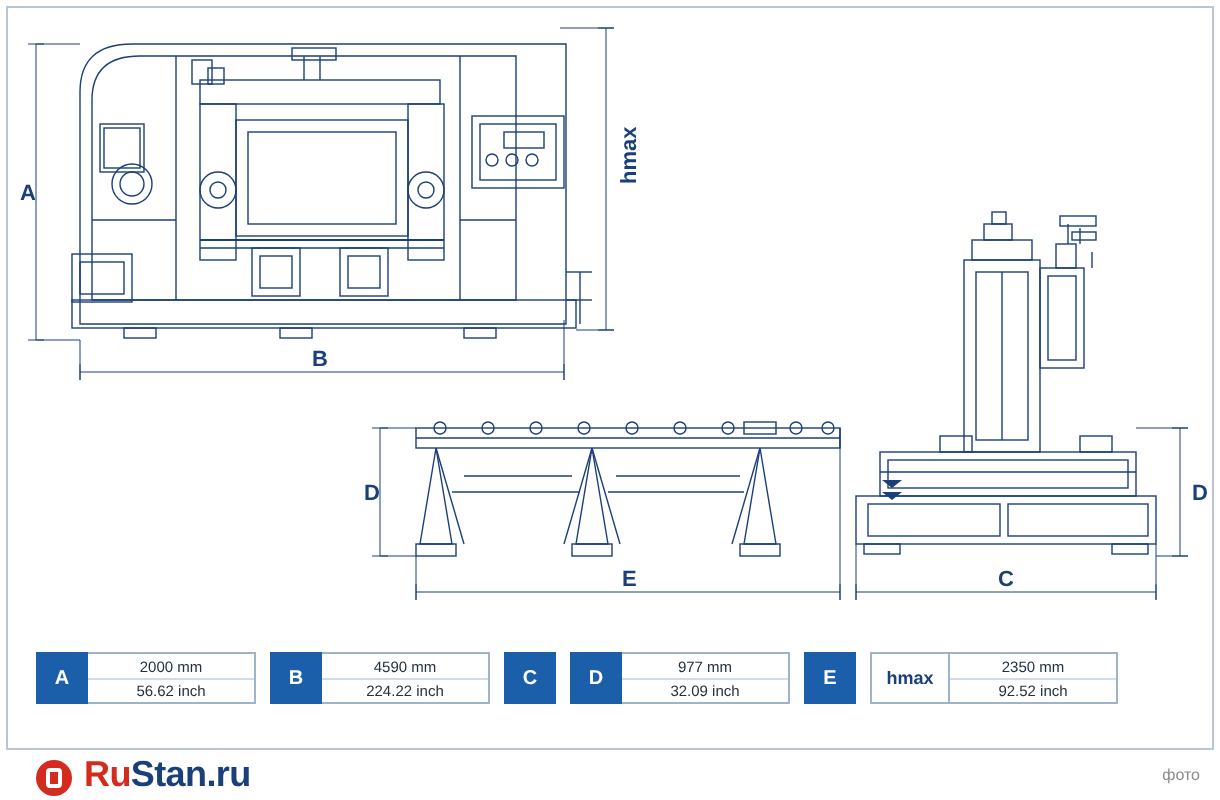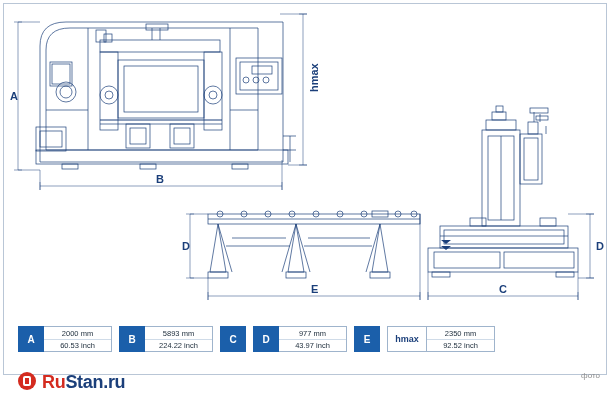--- a/index.html
+++ b/index.html
@@ -27,44 +27,44 @@
   }
   .dimcell{display:flex;align-items:stretch;height:26px;}
   .dimletter{
     width:26px;background:#1b5faa;color:#fff;
     display:flex;align-items:center;justify-content:center;
     font-size:10px;font-weight:bold;
     border:1px solid #1b5faa;box-sizing:border-box;
   }
   .dimletter.wide{width:40px;font-size:9px;}
   .dimvals{
-    width:68px;border:1px solid #9fb4cc;border-left:none;box-sizing:border-box;
+    width:84px;border:1px solid #9fb4cc;border-left:none;box-sizing:border-box;
     display:flex;flex-direction:column;justify-content:center;
     background:#fff;
   }
   .dimvals span{
     display:block;text-align:center;font-size:7.5px;color:#22313f;line-height:11px;
   }
   .dimvals .mm{border-bottom:1px solid #cfdbe8;}
   
   .footer{
-    position:absolute;left:18px;top:372px;height:26px;display:flex;align-items:flex-start;
+    position:absolute;left:18px;top:372px;height:26px;display:flex;align-items:flex-end;
   }
   .logo-mark{
     width:18px;height:18px;border-radius:50%;
     background:#d42b1f;position:relative;margin-right:6px;
   }
   .logo-mark::after{
     content:"";position:absolute;left:5px;top:4px;width:8px;height:10px;
     border:2px solid #fff;border-radius:2px;box-sizing:border-box;
   }
   .logo-text{font-size:18px;font-weight:bold;color:#d42b1f;letter-spacing:-0.3px;}
   .logo-text .b{color:#1b3f7a;}
   .photo-label{
-    position:absolute;right:10px;bottom:20px;font-size:8px;color:#8b8b8b;
+    position:absolute;right:10px;bottom:8px;font-size:8px;color:#8b8b8b;
   }
   text{font-family:"Liberation Sans", sans-serif;}
 </style>
 </head>
 <body>
 
 <div id="page">
 
   <div class="frame"></div>
 
@@ -260,38 +260,38 @@
       <text x="596" y="250" font-size="11" font-weight="bold">D</text>
       <text x="499" y="293" font-size="11" font-weight="bold">C</text>
     </g>
   </svg>
 
   <div class="dimtable">
     <div class="dimcell">
       <div class="dimletter">A</div>
       <div class="dimvals">
         <span class="mm">2000 mm</span>
-        <span class="in">60.53 inch</span>
+        <span class="in">56.62 inch</span>
       </div>
     </div>
     <div class="dimcell">
       <div class="dimletter">B</div>
       <div class="dimvals">
-        <span class="mm">5893 mm</span>
+        <span class="mm">4590 mm</span>
         <span class="in">224.22 inch</span>
       </div>
     </div>
     <div class="dimcell">
       <div class="dimletter">C</div>
     </div>
     <div class="dimcell">
       <div class="dimletter">D</div>
       <div class="dimvals">
         <span class="mm">977 mm</span>
-        <span class="in">43.97 inch</span>
+        <span class="in">32.09 inch</span>
       </div>
     </div>
     <div class="dimcell">
       <div class="dimletter">E</div>
     </div>
     <div class="dimcell">
       <div class="dimletter wide" style="background:#fff;color:#1b3f7a;border-color:#9fb4cc;">hmax</div>
       <div class="dimvals">
         <span class="mm">2350 mm</span>
         <span class="in">92.52 inch</span>

